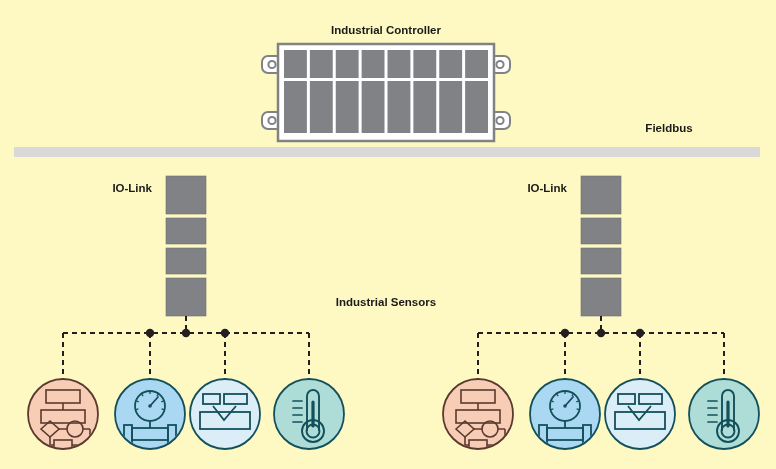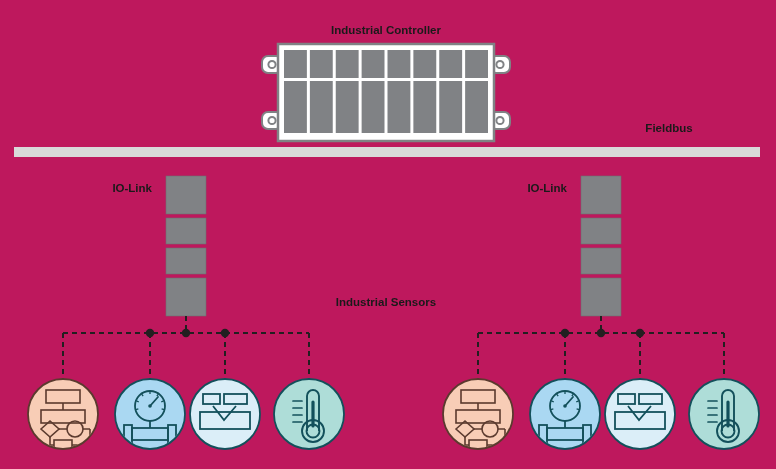--- a/index.html
+++ b/index.html
@@ -9,21 +9,21 @@
     background: #ffffff;
   }
   body {
     font-family: "Liberation Sans", sans-serif;
     -webkit-font-smoothing: antialiased;
   }
   #canvas {
     position: relative;
     width: 776px;
     height: 469px;
-    background: #be185d;
+    background: #fef9c3;
     overflow: hidden;
   }
   #diagram-svg {
     position: absolute;
     left: 0;
     top: 0;
     width: 776px;
     height: 469px;
   }
   .label-text {

